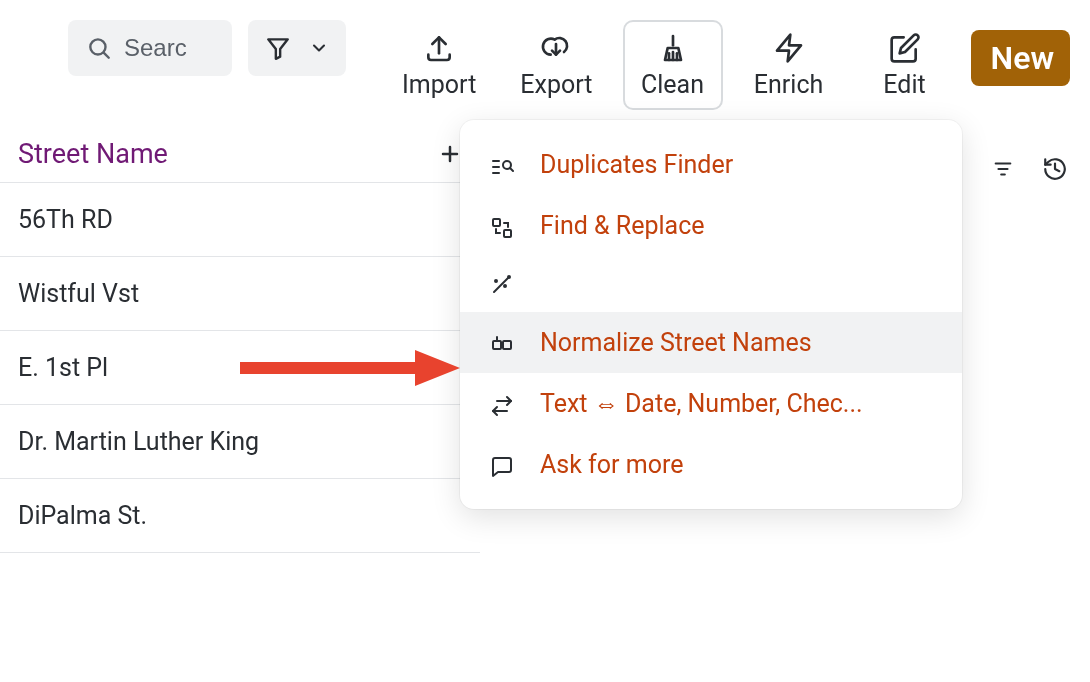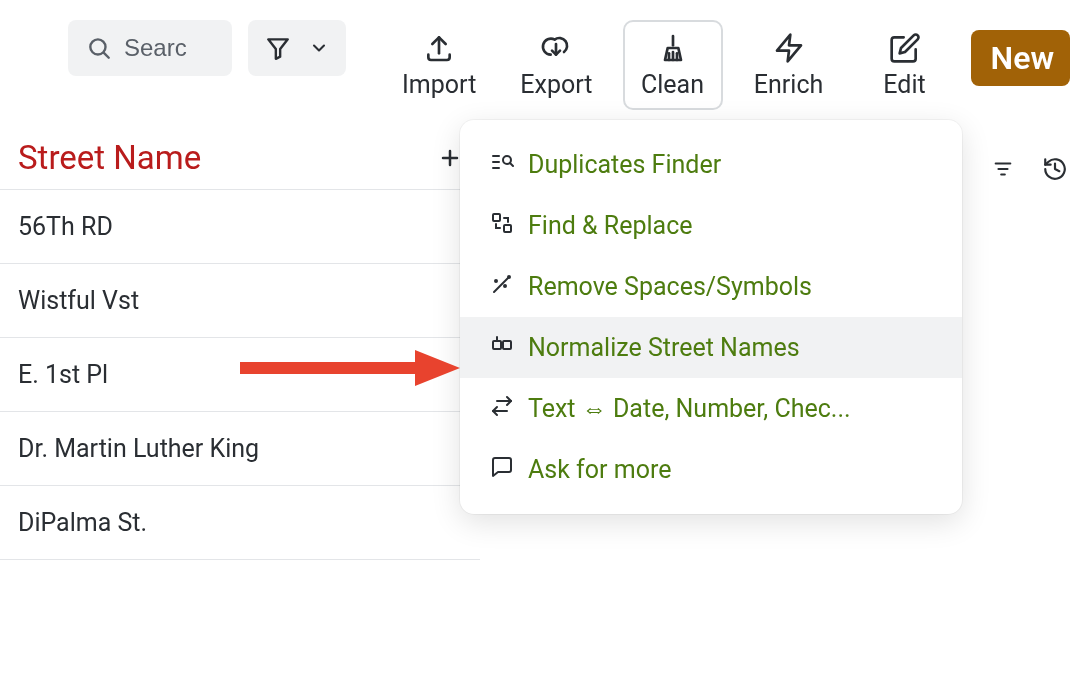--- a/index.html
+++ b/index.html
@@ -83,22 +83,22 @@
     margin-top: 10px;
   }
   .column-header {
     display: flex;
     align-items: center;
     justify-content: space-between;
     padding: 18px 18px 12px 18px;
     border-bottom: 1px solid #e3e5e8;
   }
   .column-header .name {
-    font-size: 33px;
-    color: #b91c1c;
+    font-size: 27px;
+    color: #701a75;
   }
   .plus-icon { color: #2a2e33; }
   .rows {
     display: flex;
     flex-direction: column;
   }
   .row {
     padding: 22px 18px;
     font-size: 25px;
     color: #2a2e33;
@@ -110,25 +110,25 @@
     left: 460px;
     width: 502px;
     background: #fff;
     border-radius: 14px;
     box-shadow: 0 8px 30px rgba(0,0,0,0.12), 0 0 0 1px rgba(0,0,0,0.04);
     padding: 14px 0;
     z-index: 10;
   }
   .dropdown-item {
     display: flex;
-    align-items: flex-start;
-    gap: 14px;
+    align-items: flex-end;
+    gap: 26px;
     padding: 16px 30px;
     font-size: 25px;
-    color: #4d7c0f;
+    color: #c2410c;
     cursor: pointer;
     white-space: nowrap;
     overflow: hidden;
     text-overflow: ellipsis;
   }
   .dropdown-item.hover {
     background: #f1f2f3;
   }
   .dropdown-item .dd-label {
     overflow: hidden;
@@ -300,21 +300,20 @@
   </div>
   <div class="dropdown-item">
     <span>
       <svg width="24" height="24" viewBox="0 0 24 24" fill="none" stroke="#2a2e33" stroke-width="2" stroke-linecap="round">
           <line x1="4" y1="20" x2="18" y2="6"></line>
           <circle cx="19" cy="5" r="1" fill="#2a2e33"></circle>
           <circle cx="6" cy="9" r="1" fill="#2a2e33"></circle>
           <circle cx="15" cy="14" r="1" fill="#2a2e33"></circle>
         </svg>
     </span>
-    <span class="dd-label">Remove Spaces/Symbols</span>
   </div>
   <div class="dropdown-item hover">
     <span>
       <svg width="24" height="24" viewBox="0 0 24 24" fill="none" stroke="#2a2e33" stroke-width="2" stroke-linecap="round">
           <rect x="3" y="8" width="8" height="8" rx="1"></rect>
           <rect x="13" y="8" width="8" height="8" rx="1"></rect>
           <line x1="7" y1="4" x2="7" y2="8"></line>
         </svg>
     </span>
     <span class="dd-label">Normalize Street Names</span>

